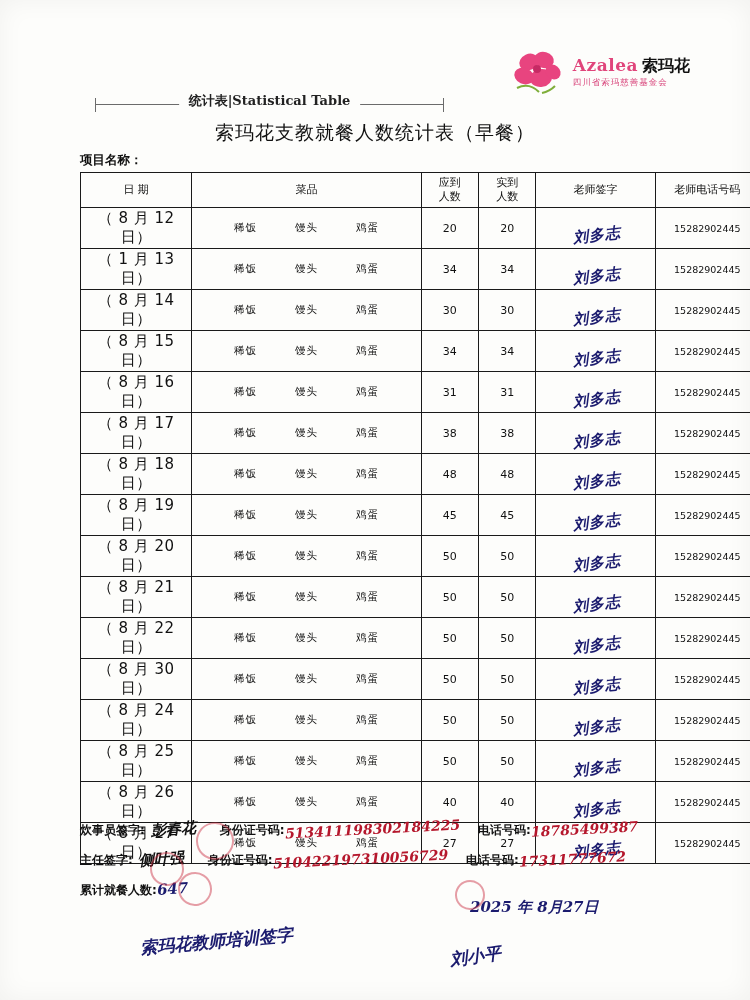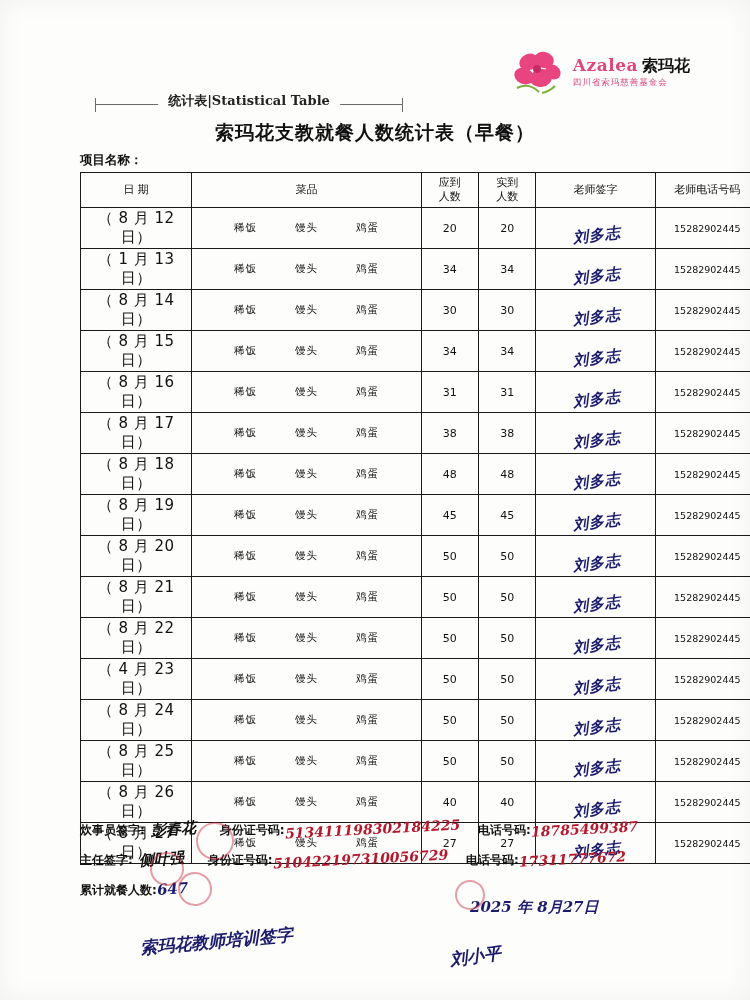--- a/index.html
+++ b/index.html
@@ -38,41 +38,41 @@
     letter-spacing:.5px;
   }
   .logo .brand .cn{
     font-size:16px;font-weight:bold;color:#111;margin-left:4px;
   }
   .logo .brand .sub{
     font-size:8.5px;color:#d8437a;margin-top:3px;letter-spacing:1px;
   }
 
   .banner{
-    position:absolute;top:92px;left:95px;width:308px;height:26px;
+    position:absolute;top:92px;left:95px;width:349px;height:26px;
   }
   .banner .line{
     position:absolute;left:0;right:0;top:12px;height:1px;background:#6b6b6b;
   }
   .banner .tick{
     position:absolute;top:6px;width:1px;height:14px;background:#6b6b6b;
   }
   .banner .tick.l{left:0}
   .banner .tick.r{right:0}
   .banner .txt{
     position:absolute;left:50%;transform:translateX(-50%);
     top:0;background:#fdfdfb;padding:0 10px;
     font-size:13px;font-weight:bold;color:#222;
     white-space:nowrap;
     font-family:"DejaVu Serif","Liberation Serif",serif;
   }
 
   .doc-title{
     position:absolute;top:120px;left:0;right:0;text-align:center;
-    font-size:19px;font-weight:bold;letter-spacing:1px;
+    font-size:19px;font-weight:normal;letter-spacing:1px;
     font-family:"DejaVu Serif","Liberation Serif",serif;
   }
 
   .project{
     position:absolute;top:152px;left:80px;
     font-size:12.5px;font-weight:bold;
     display:flex;gap:24px;align-items:baseline;
   }
   .project .val{font-weight:bold;}
 
@@ -329,21 +329,21 @@
         </tr>
         <tr>
           <td class="date">（ 8 月 22 日）</td>
           <td class="dish"><span>稀饭</span><span>馒头</span><span>鸡蛋</span></td>
           <td class="num">50</td>
           <td class="num">50</td>
           <td class="sign"><span class="hw">刘多志</span></td>
           <td class="phone">15282902445</td>
         </tr>
         <tr>
-          <td class="date">（ 4 月 23 日）</td>
+          <td class="date">（ 8 月 30 日）</td>
           <td class="dish"><span>稀饭</span><span>馒头</span><span>鸡蛋</span></td>
           <td class="num">50</td>
           <td class="num">50</td>
           <td class="sign"><span class="hw">刘多志</span></td>
           <td class="phone">15282902445</td>
         </tr>
         <tr>
           <td class="date">（ 8 月 24 日）</td>
           <td class="dish"><span>稀饭</span><span>馒头</span><span>鸡蛋</span></td>
           <td class="num">50</td>

